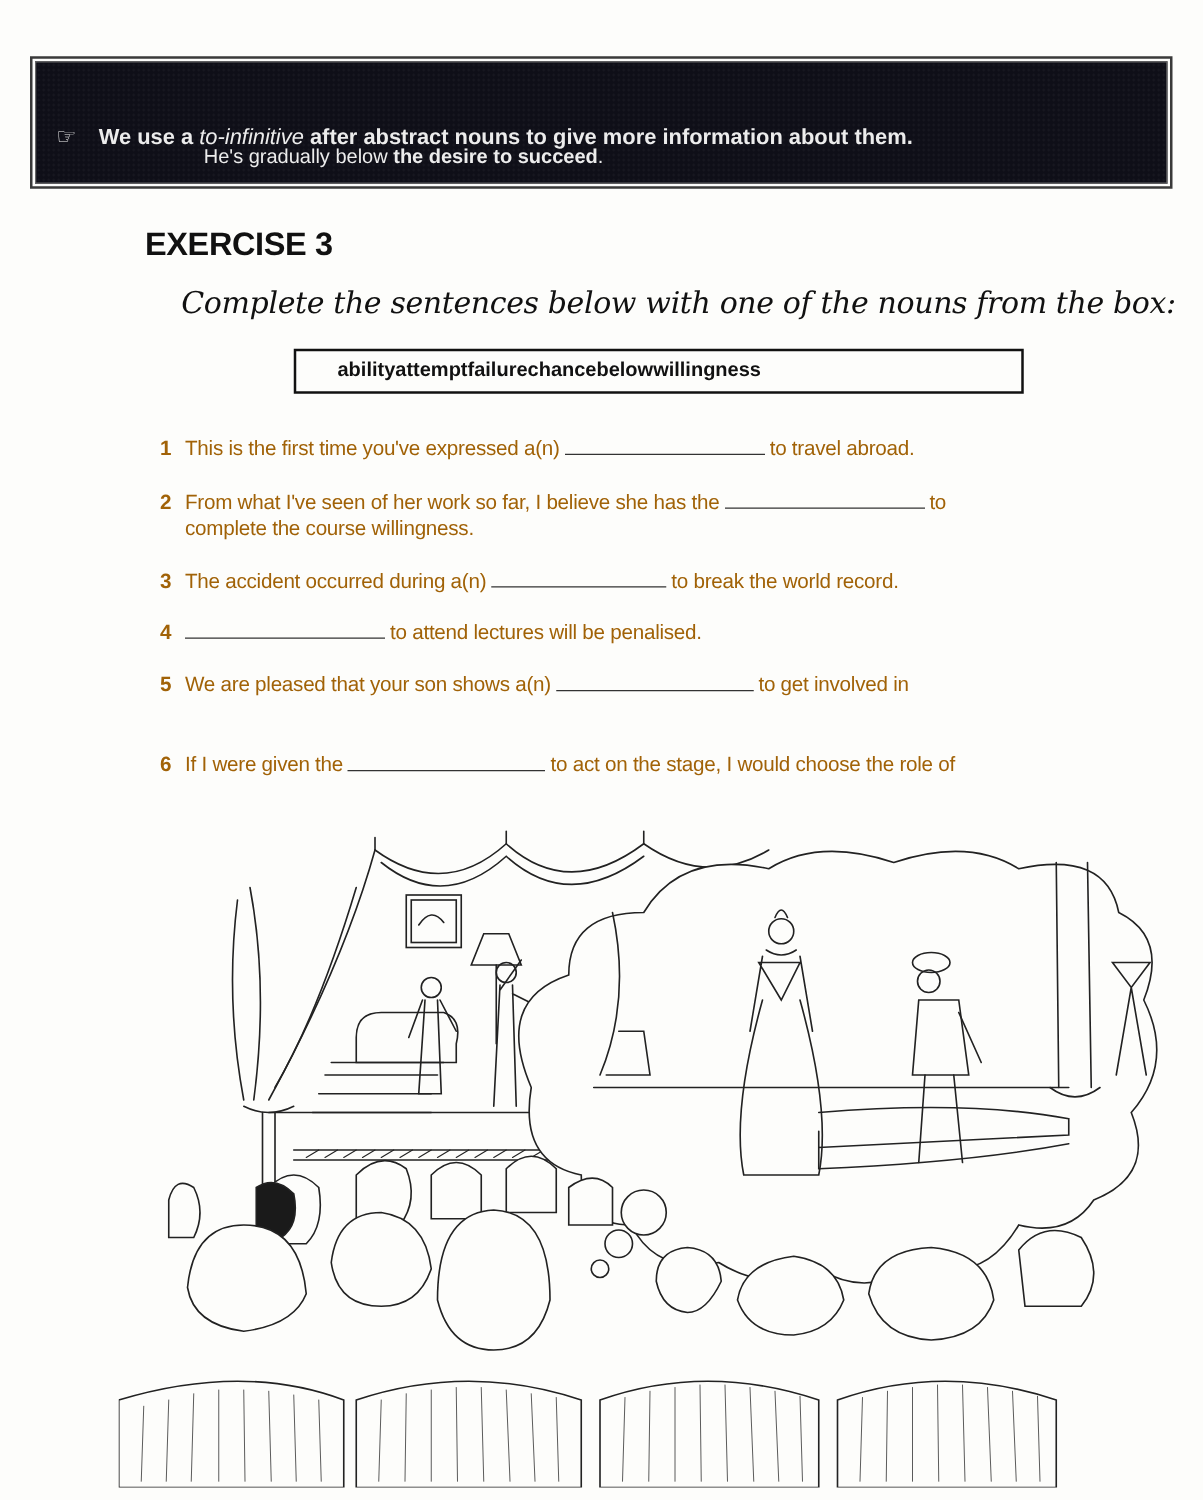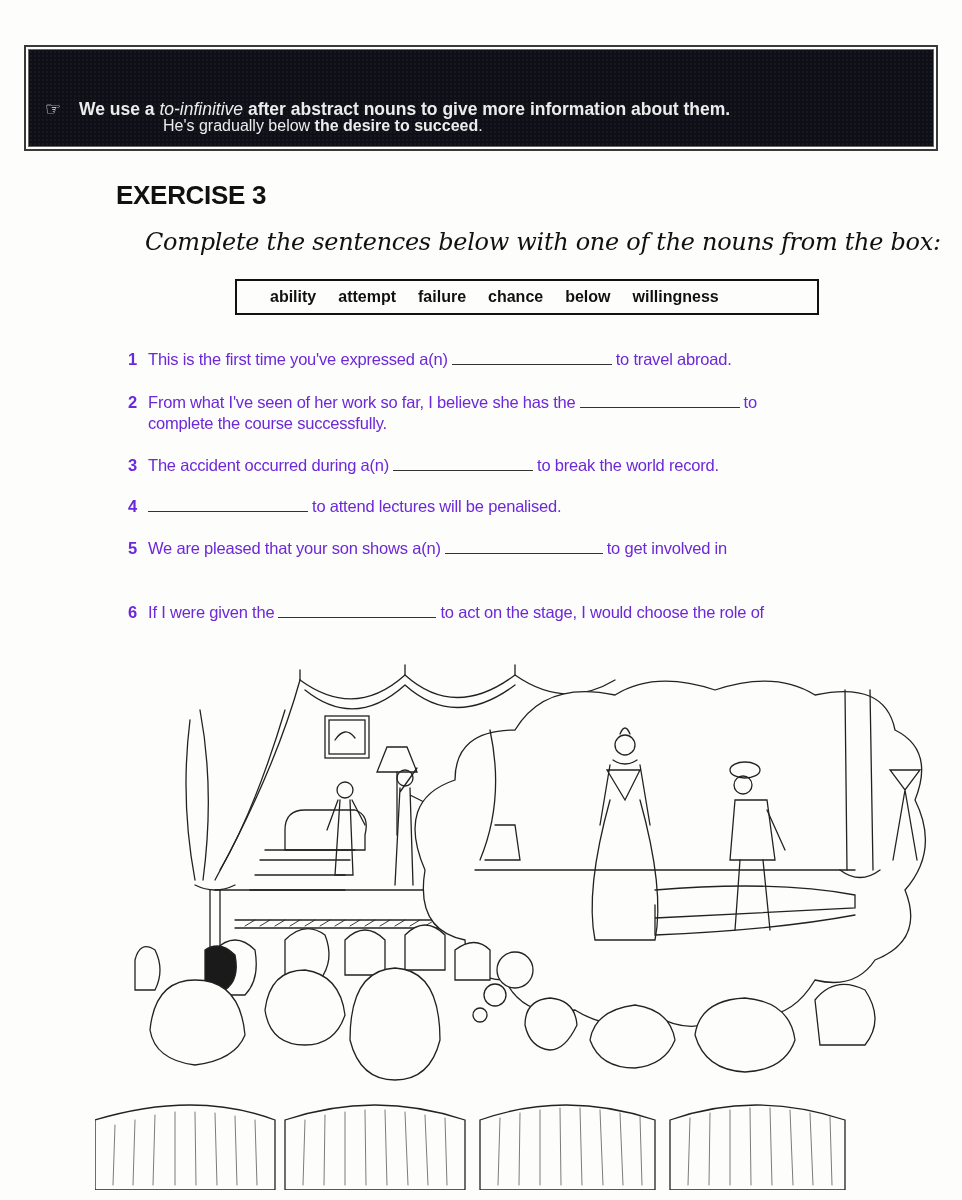--- a/index.html
+++ b/index.html
@@ -27,25 +27,25 @@
   .rule-line2 .eg { font-size: 12.5px; margin-right: 8px; }
   .rule-line3 { position: absolute; left: 134px; top: 67px; font-size: 16px; white-space: nowrap; }
   b { font-weight: bold; }
 
   .ex-title { position: absolute; left: 103px; top: 180px; font-size: 26px; font-weight: bold; letter-spacing: -0.3px; margin-left: 13px; }
   .instruction { position: absolute; left: 133px; top: 228px; font-family: "DejaVu Serif", serif; font-style: italic; font-size: 24px; letter-spacing: -0.3px; margin-left: 12px; }
 
   .word-box {
     position: absolute; left: 235px; top: 279px; width: 584px; height: 36px;
     box-sizing: border-box; border: 2px solid #111;
-    display: flex; align-items: center; padding-left: 33px; gap: 22px;
+    display: flex; align-items: center; padding-left: 33px; 
     font-size: 16px; font-weight: bold;
   }
   .item {
-    position: absolute; left: 128px; font-size: 16.5px; line-height: 21px; color: #6d28d9;
+    position: absolute; left: 128px; font-size: 16.5px; line-height: 21px; color: #a16207;
     letter-spacing: -0.2px;
   }
   .item .num { display: inline-block; width: 20px; font-weight: bold; }
   .item .cont { padding-left: 20px; display: block; }
   .blank { display: inline-block; border-bottom: 1.3px solid #333; height: 14px; vertical-align: baseline; margin: 0 4px; }
   .illustration { position: absolute; left: 95px; top: 650px; width: 840px; height: 540px; }
 </style>
 </head>
 <body>
 
@@ -71,21 +71,21 @@
   <span>below</span>
   <span>willingness</span>
 </div>
 
 <div class="item" style="top:349px">
   <span class="num">1</span><span>This is the first time you've expressed a(n)</span><span class="blank" style="width:160px"></span><span>to travel abroad.</span>
 </div>
 
 <div class="item" style="top:392px">
   <span class="num">2</span><span>From what I've seen of her work so far, I believe she has the</span><span class="blank" style="width:160px"></span><span>to</span>
-  <span class="cont">complete the course successfully.</span>
+  <span class="cont">complete the course willingness.</span>
 </div>
 
 <div class="item" style="top:455px">
   <span class="num">3</span><span>The accident occurred during a(n)</span><span class="blank" style="width:140px"></span><span>to break the world record.</span>
 </div>
 
 <div class="item" style="top:496px">
   <span class="num">4</span><span class="blank" style="width:160px; margin-left:0"></span><span>to attend lectures will be penalised.</span>
 </div>
 

